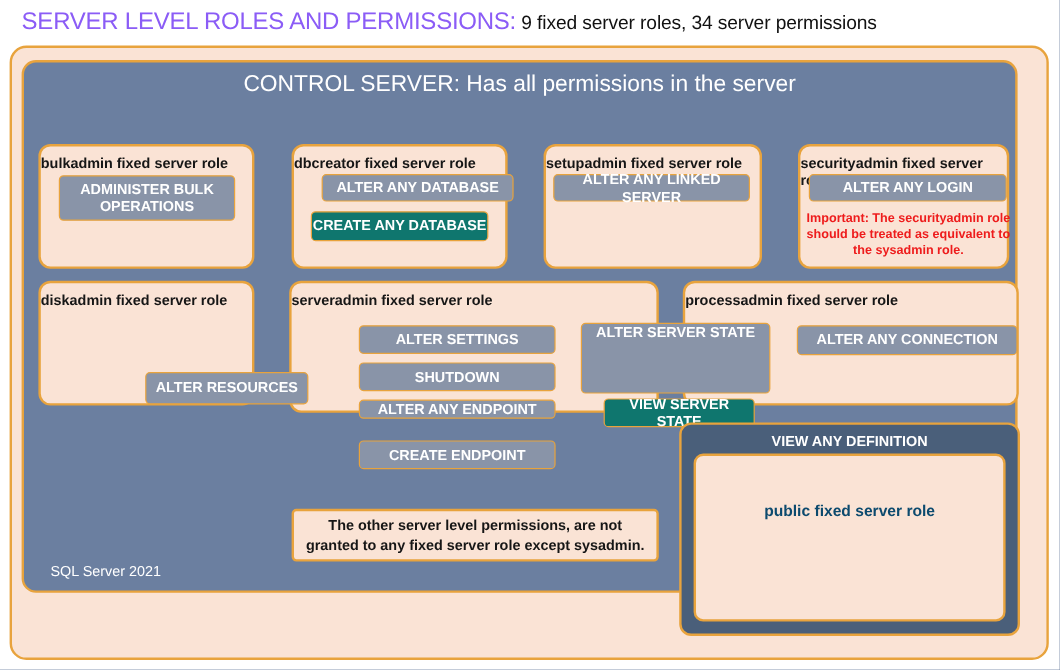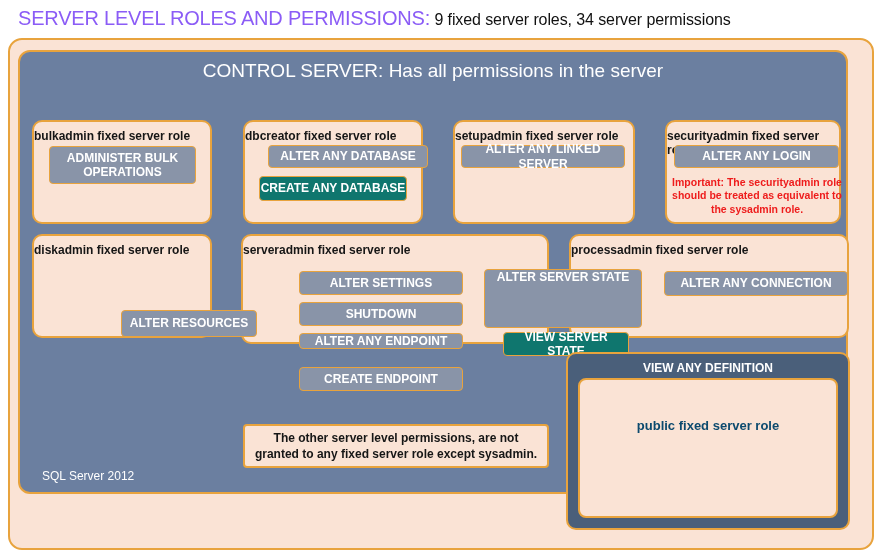--- a/index.html
+++ b/index.html
@@ -115,21 +115,21 @@
 <div id="title-bar">
   <span id="title-main">SERVER LEVEL ROLES AND PERMISSIONS:</span><span id="title-sub"> 9 fixed server roles, 34 server permissions</span>
 </div>
 
 <div class="sysadmin-frame">
   <div class="sysadmin-title">sysadmin fixed server role</div>
 </div>
 
 <div class="control-panel">
   <div class="control-title">CONTROL SERVER: Has all permissions in the server</div>
-  <div class="footer-label">SQL Server 2012</div>
+  <div class="footer-label">SQL Server 2021</div>
 </div>
 
 <div class="role-box" style="left:32px;top:120px;width:180px;height:104px;">
   <div class="role-title">bulkadmin fixed server role</div>
 </div>
 <div class="chip" style="left:49px;top:146px;width:147px;height:38px;">ADMINISTER  BULK OPERATIONS</div>
 
 <div class="role-box" style="left:243px;top:120px;width:180px;height:104px;">
   <div class="role-title">dbcreator fixed server role</div>
 </div>

